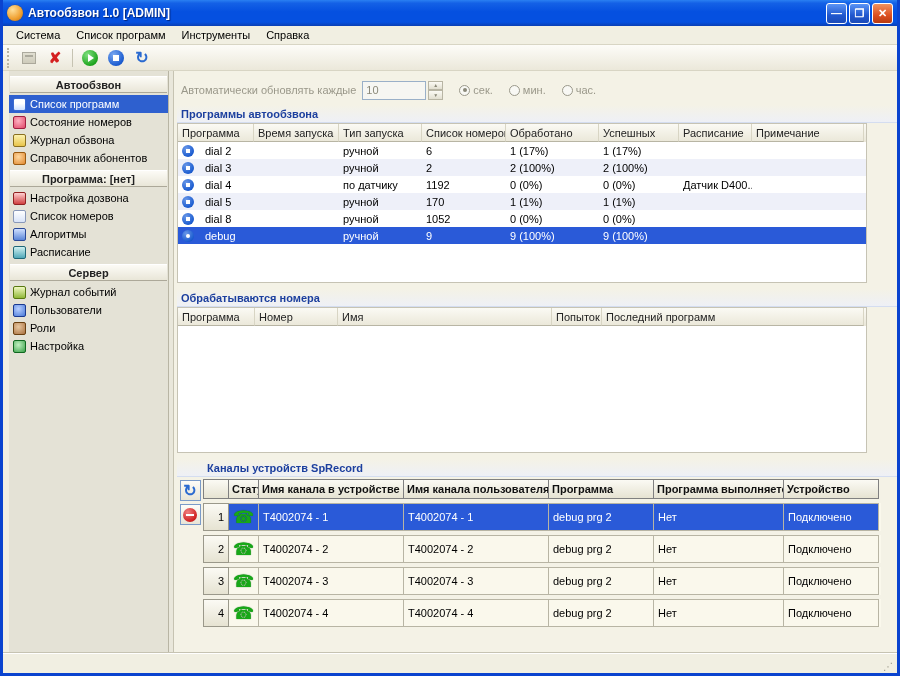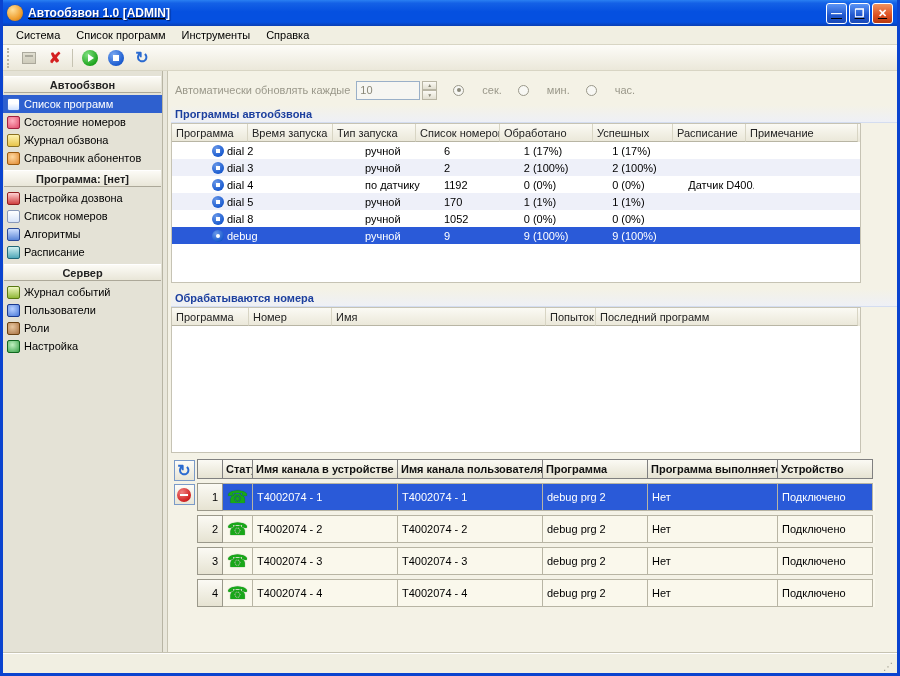--- a/index.html
+++ b/index.html
@@ -1,20 +1,20 @@
 <!DOCTYPE html>
 <html><head>
 <meta charset="utf-8">
 <style>
   * { margin:0; padding:0; box-sizing:border-box; }
   html,body { width:900px; height:676px; font-family:"Liberation Sans", sans-serif; font-size:11px; background:#fff; overflow:hidden; }
   .window { width:900px; height:676px; border:3px solid #0a43cf; border-top:none; background:#f1efe2; display:flex; flex-direction:column; }
 
   
-  .titlebar { height:26px; background:linear-gradient(180deg,#2a80f2 0%,#1461e6 12%,#0550e0 45%,#0550e0 85%,#0a3fb4 100%); display:flex; align-items:center; padding:0 4px; flex:0 0 auto;text-decoration:underline; }
+  .titlebar { height:26px; background:linear-gradient(180deg,#2a80f2 0%,#1461e6 12%,#0550e0 45%,#0550e0 85%,#0a3fb4 100%); display:flex; align-items:center; padding:0 4px; flex:0 0 auto; }
   .tb-left { display:flex; align-items:center; gap:5px; flex:1; }
   .app-icon { width:16px; height:16px; border-radius:50%; background:radial-gradient(circle at 35% 30%, #ffe09a, #f0a030 60%, #b86a10); box-shadow:0 0 1px #5a3a00; }
   .title-text { color:#fff; font-weight:bold; font-size:12px; text-shadow:1px 1px 1px #00247a; }
   .tb-buttons { display:flex; gap:2px; }
   .tbtn { width:21px; height:21px; border-radius:3px; border:1px solid #fff; color:#fff; font-size:11px; font-weight:bold; display:flex; align-items:center; justify-content:center; background:linear-gradient(180deg,#5a94f5,#2057ce 60%,#1b4ab8); }
   .tbtn.close { background:linear-gradient(180deg,#f0935f,#dd4f20 60%,#b83a10); }
   .tbtn span { line-height:1; }
 
   
   .menubar { height:19px; background:#f1efe2; border-bottom:1px solid #d8d5c4; display:flex; align-items:center; padding-left:6px; gap:2px; flex:0 0 auto; }
@@ -29,21 +29,21 @@
   .icon-form::after { content:""; position:absolute; left:2px; top:2px; right:2px; height:2px; background:#9a988a; }
   .icon-x { color:#d42020; font-size:15px; font-weight:bold; }
   .circle-ic { width:16px; height:16px; border-radius:50%; display:flex; align-items:center; justify-content:center; color:#fff; }
   .circle-ic.green { background:radial-gradient(circle at 35% 30%, #7fe07f, #1fa51f 70%, #0d7a0d); }
   .circle-ic.blue  { background:radial-gradient(circle at 35% 30%, #7aa8f0, #1b5cd0 70%, #0c3da0); }
   .play-tri { width:0; height:0; border-left:6px solid #fff; border-top:4px solid transparent; border-bottom:4px solid transparent; margin-left:2px; }
   .stop-sq { width:6px; height:6px; background:#fff; }
   .icon-refresh { color:#2a6ad0; font-size:16px; font-weight:bold; line-height:1; }
 
   
-  .content { flex:1 1 auto; display:flex; overflow:hidden; }
+  .content { flex:1 1 auto; display:flex; overflow:hidden;padding-left:6px; }
   .sidebar { width:160px; background:#e4e2d6; border-right:1px solid #b8b5a4; padding-top:2px; flex:0 0 auto; }
   .nav-group-header { height:17px; margin:3px 1px 2px 1px; background:linear-gradient(180deg,#fcfbf6,#e9e6d8); border-top:1px solid #fff; border-bottom:1px solid #aca899; display:flex; align-items:center; justify-content:center; font-weight:bold; color:#222; }
   .nav-item { height:18px; display:flex; align-items:center; gap:4px; padding-left:4px; color:#000; cursor:default; }
   .nav-item.selected { background:#2e60cf; color:#fff; }
   .nav-icon { width:13px; height:13px; flex:0 0 auto; border-radius:2px; }
   .ni-list   { background:linear-gradient(180deg,#fff 40%,#cfe0ff); border:1px solid #3a6ad0; }
   .ni-state  { background:radial-gradient(circle at 40% 35%, #ffb0c0, #e04868); border:1px solid #a02040; }
   .ni-journ  { background:linear-gradient(180deg,#fdf3b0,#e8c44a); border:1px solid #8a7020; }
   .ni-people { background:radial-gradient(circle at 40% 35%, #ffd9a0, #e08830); border:1px solid #9a5a10; }
   .ni-nums   { background:linear-gradient(180deg,#fff,#d8e4f8); border:1px solid #8898b8; }
@@ -56,36 +56,36 @@
   .ni-config { background:radial-gradient(circle at 40% 35%, #c0f0c0, #38a048); border:1px solid #106820; }
   .splitter { width:5px; background:#e9e7db; border-right:1px solid #c6c3b2; flex:0 0 auto; }
   .main { flex:1 1 auto; background:#f4f2e6; padding:4px 0 0 3px; overflow:hidden; }
 
   
   .refresh-bar { height:30px; display:flex; align-items:center; gap:6px; padding-left:4px; }
   .dim-label { color:#9a988a; }
   .refresh-input { width:64px; height:19px; border:1px solid #9ab0c8; background:#f6f6f2; color:#8a8878; font-size:11px; padding:1px 3px; font-family:"Liberation Sans", sans-serif; }
   .spinner { width:15px; height:19px; display:flex; flex-direction:column; margin-left:-4px; }
   .spin-btn { flex:1; border:1px solid #b8b5a4; background:linear-gradient(180deg,#fbfaf4,#e2dfd0); font-size:5px; color:#8a8878; display:flex; align-items:center; justify-content:center; }
-  .radio-wrap { display:flex; align-items:center; gap:18px; margin-left:10px; }
+  .radio-wrap { display:flex; align-items:center; gap:3px; margin-left:10px; }
   .radio { width:11px; height:11px; border-radius:50%; border:1px solid #9a988a; background:#f8f8f4; display:flex; align-items:center; justify-content:center; }
   .radio .dot { width:4px; height:4px; border-radius:50%; background:#8a8878; }
 
   
   .section-title { color:#1c3f9e; font-weight:bold; height:18px; display:flex; align-items:center; padding-left:4px; border-bottom:1px solid #d4ddf0; background:linear-gradient(180deg,#f4f2e6,#eef0f6); }
 
   
   .tbl { width:690px; background:#fff; border:1px solid #c6c3b4; }
   .tbl-header { display:flex; height:18px; background:linear-gradient(180deg,#fbfaf4,#eae7d8); }
   .th-cell { border-right:1px solid #d8d5c4; border-bottom:1px solid #b8b5a4; display:flex; align-items:center; padding-left:4px; color:#222; overflow:hidden; white-space:nowrap; }
   .tbl-row { display:flex; height:17px; }
   .tbl-row.alt { background:#eef0f9; }
   .tbl-row.selected { background:#2a5ad8; color:#fff; }
   .cell { display:flex; align-items:center; padding-left:4px; overflow:hidden; white-space:nowrap; }
-  .name-cell { gap:3px;margin-left:36px; }
+  .name-cell { gap:11px; }
   .prog-ic { width:12px; height:12px; border-radius:50%; background:radial-gradient(circle at 35% 30%, #6a98e8, #1b5cd0 70%, #0c3da0); display:flex; align-items:center; justify-content:center; flex:0 0 auto; }
   .prog-ic .sq { width:4px; height:4px; background:#fff; }
   .prog-ic .dt { width:4px; height:4px; background:#fff; border-radius:50%; }
   .c0{width:76px}.c1{width:85px}.c2{width:83px}.c3{width:84px}.c4{width:93px}.c5{width:80px}.c6{width:73px}.c7{width:112px}
   .p0{width:77px}.p1{width:83px}.p2{width:214px}.p3{width:50px}.p4{width:262px}
   .fill-zone1 { height:38px; }
   .fill-zone2 { height:126px; }
 
   
   .chan-wrap { margin-top:6px; }
@@ -362,20 +362,21 @@
           <div class="th-cell p0">Программа</div>
           <div class="th-cell p1">Номер</div>
           <div class="th-cell p2">Имя</div>
           <div class="th-cell p3">Попыток</div>
           <div class="th-cell p4">Последний программ</div>
         </div>
         <div class="fill-zone2"></div>
       </div>
 
       <div class="chan-wrap">
+        <div class="section-title chan-title-row">Каналы устройств SpRecord</div>
         <div class="channels">
           <div class="chan-btn-col">
             <div class="chan-btn">
                 <span class="icon-refresh">↻</span>
               </div>
             <div class="chan-btn">
                 <div class="red-circle">
                   <div class="minus"></div>
                 </div>
               </div>

